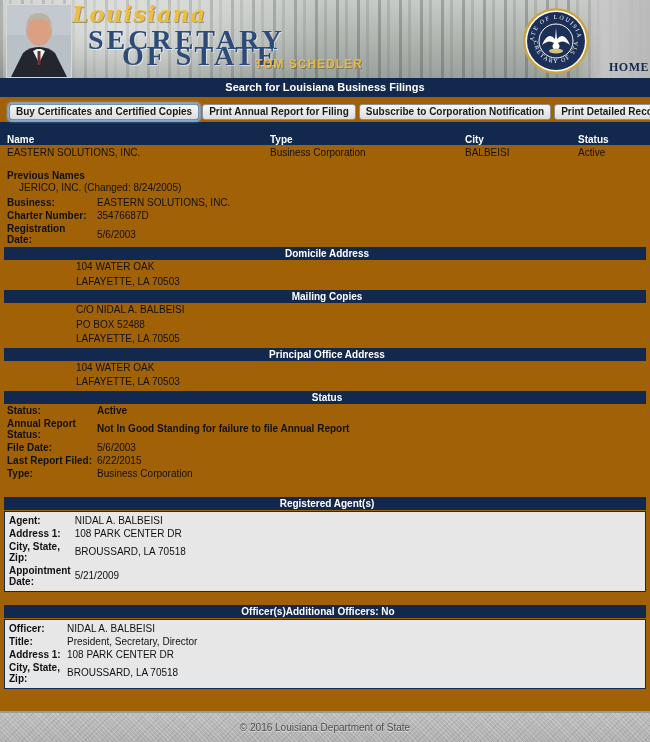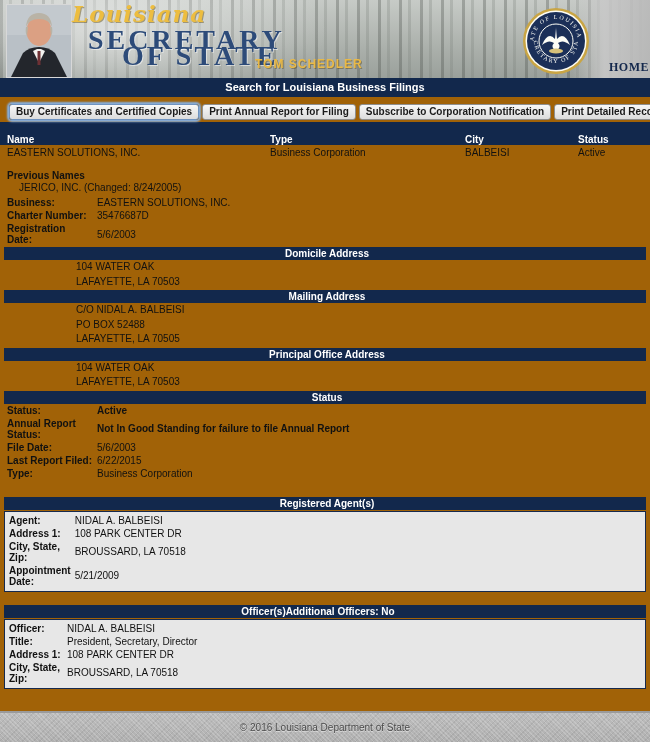--- a/index.html
+++ b/index.html
@@ -219,21 +219,21 @@
     </tbody>
       </table>
 
     <div class="sec-bar">
         <span>Domicile Address</span>
       </div>
     <div class="addr-line">104 WATER OAK</div>
     <div class="addr-line">LAFAYETTE, LA 70503</div>
 
     <div class="sec-bar">
-        <span>Mailing Address</span>
+        <span>Mailing Copies</span>
       </div>
     <div class="addr-line">C/O NIDAL A. BALBEISI</div>
     <div class="addr-line">PO BOX 52488</div>
     <div class="addr-line">LAFAYETTE, LA 70505</div>
 
     <div class="sec-bar">
         <span>Principal Office Address</span>
       </div>
     <div class="addr-line">104 WATER OAK</div>
     <div class="addr-line">LAFAYETTE, LA 70503</div>

